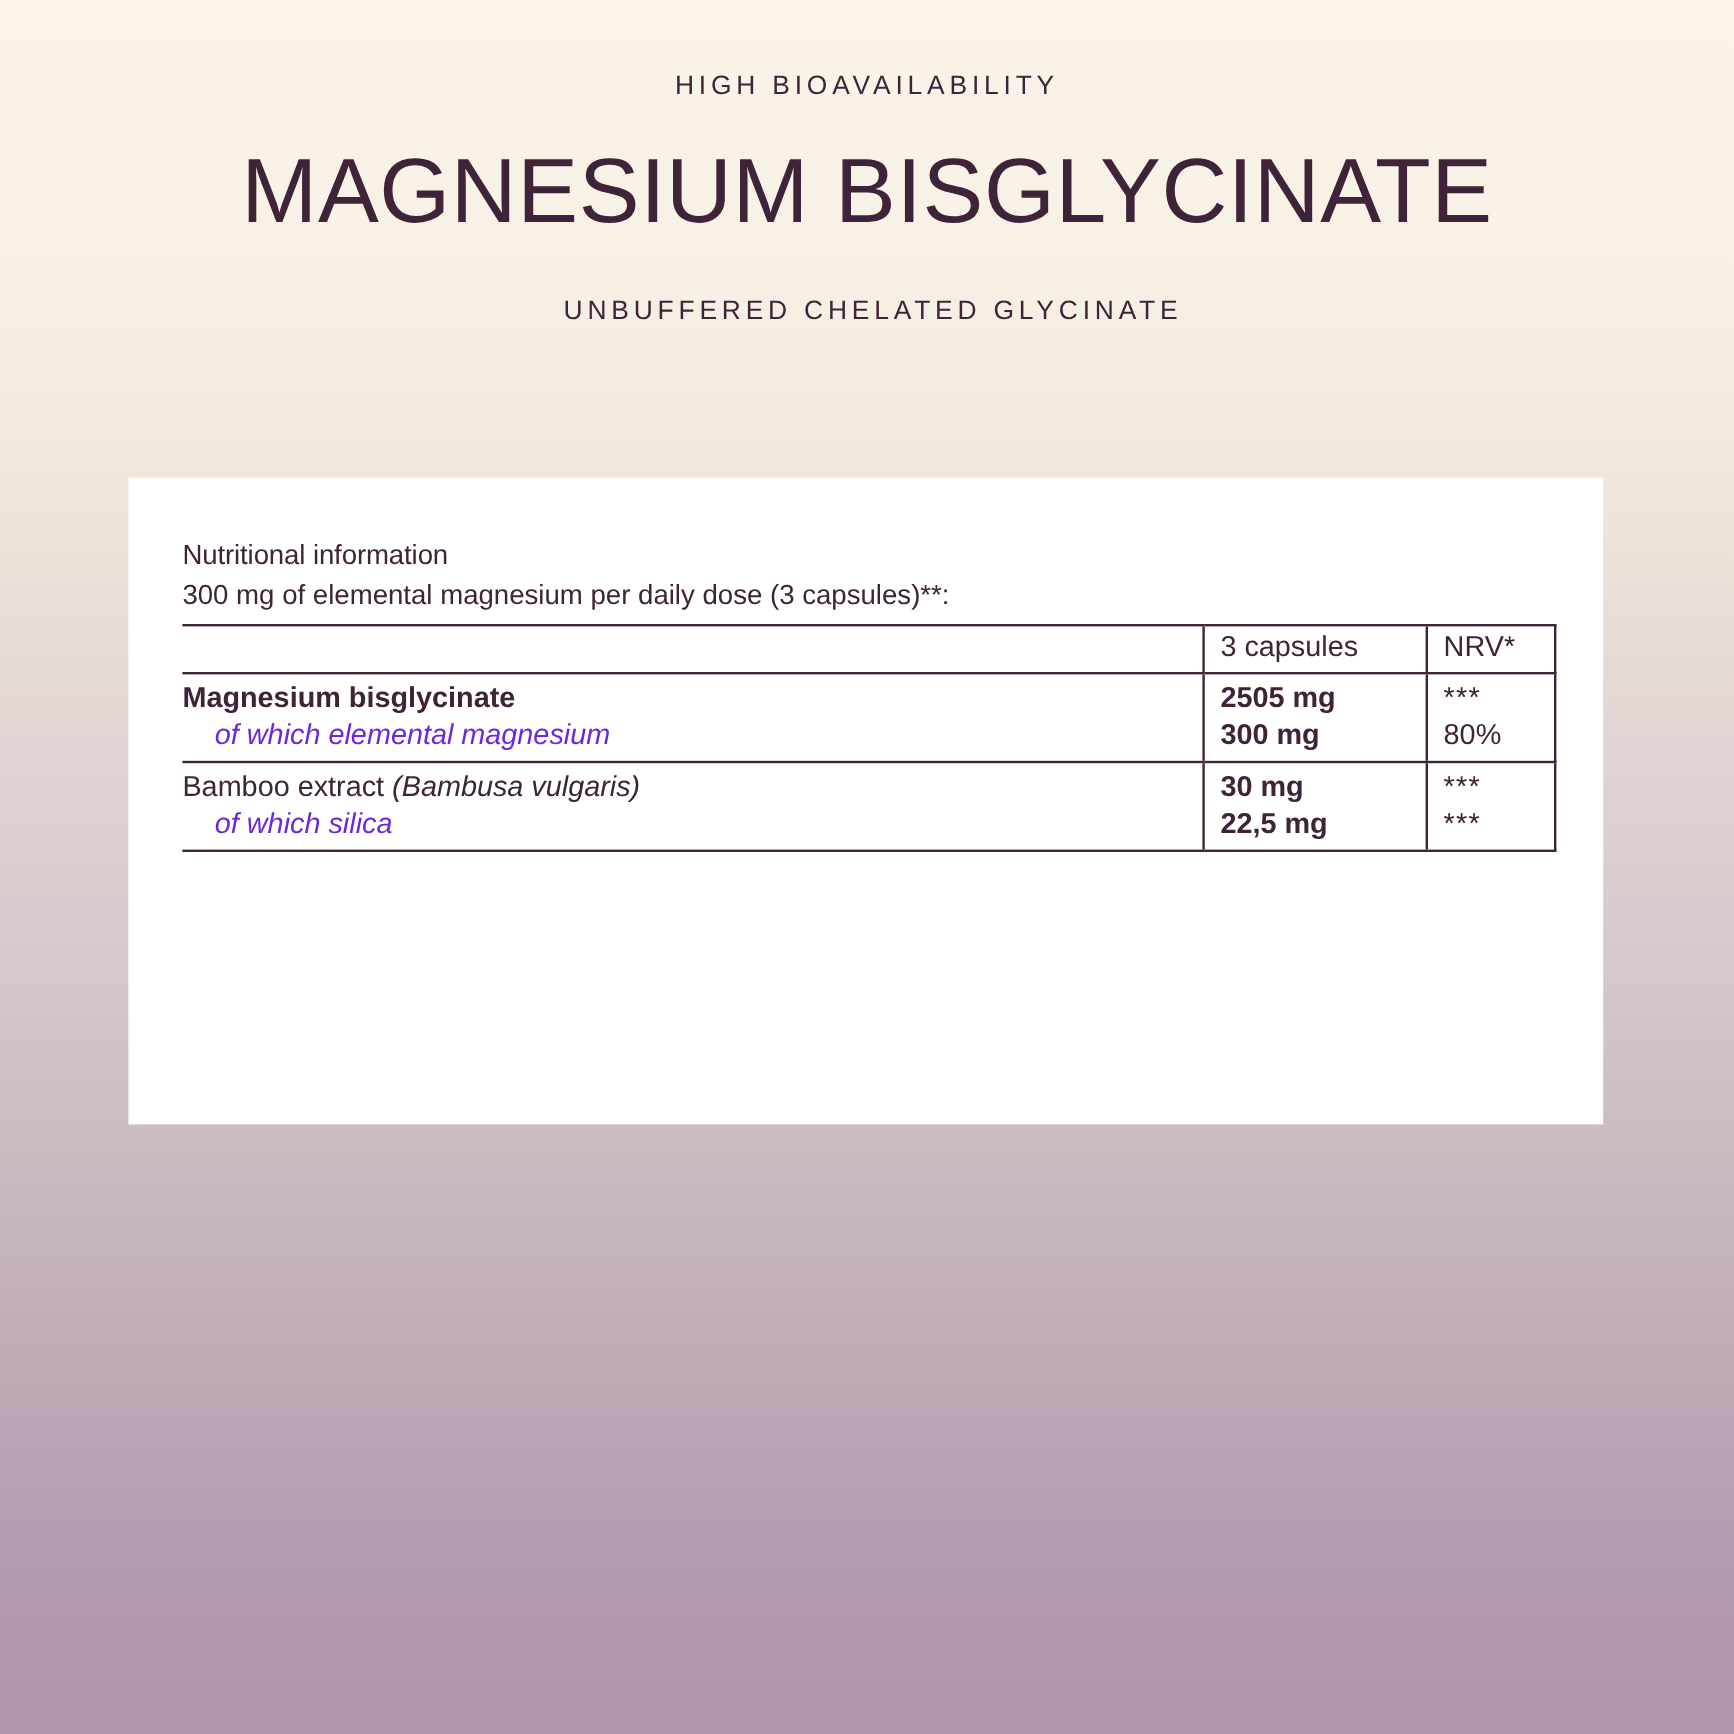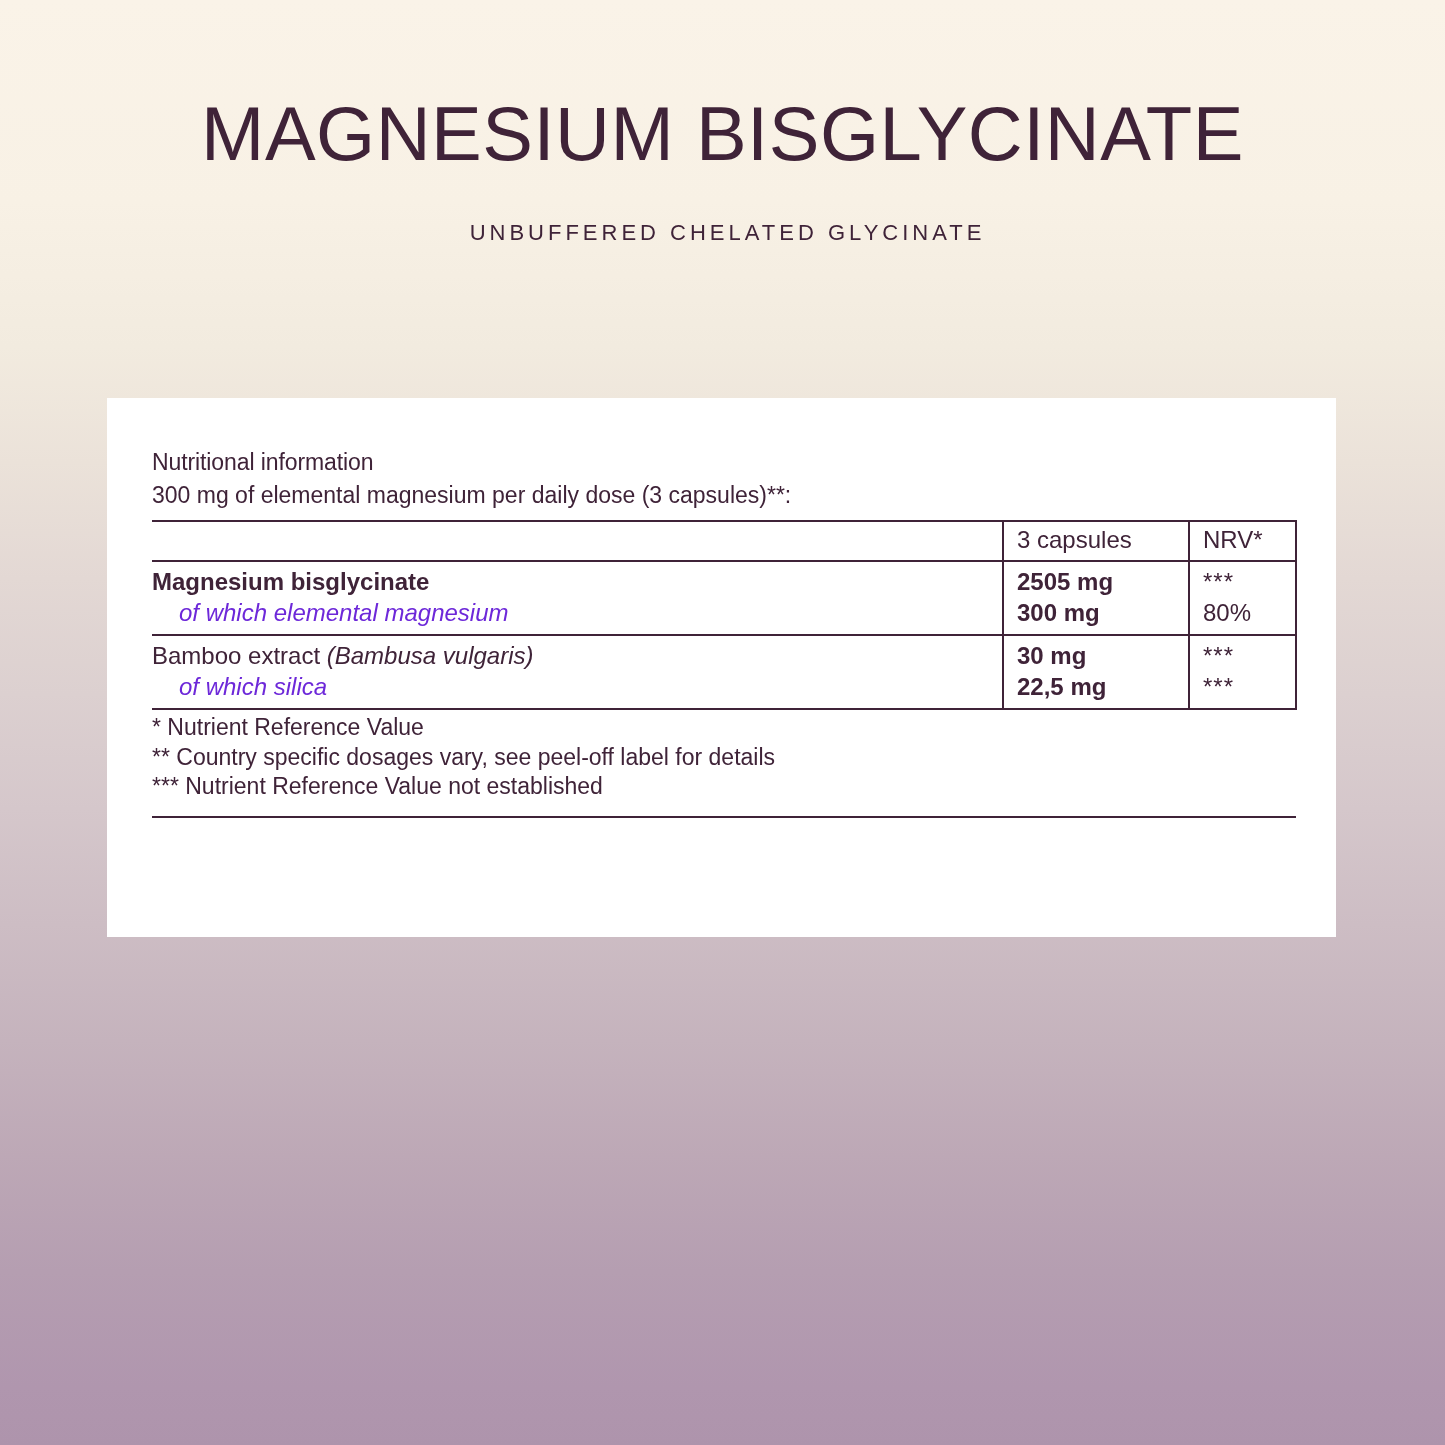--- a/index.html
+++ b/index.html
@@ -197,20 +197,21 @@
     margin-top: 36px;
     font-size: 23px;
     color: #3f2338;
     line-height: 1.33;
   }
 </style>
 </head>
 <body>
 
 <div class="header">
+  <div class="eyebrow">HIGH BIOAVAILABILITY</div>
   <h1 class="title">MAGNESIUM BISGLYCINATE</h1>
   <div class="subtitle">UNBUFFERED CHELATED GLYCINATE</div>
 </div>
 
 <div class="card">
   <div class="card-inner">
 
     <div class="nutri-heading">Nutritional information</div>
     <div class="nutri-sub">300 mg of elemental magnesium per daily dose (3 capsules)**:</div>
 
@@ -252,21 +253,16 @@
             <div class="amt-line">22,5 mg</div>
           </td>
           <td class="nrv">
             <div class="nrv-line stars">***</div>
             <div class="nrv-line stars">***</div>
           </td>
         </tr>
       </tbody>
     </table>
 
-    <div class="footnotes">
-      <div class="footnote">* Nutrient Reference Value</div>
-      <div class="footnote">** Country specific dosages vary, see peel-off label for details</div>
-      <div class="footnote">*** Nutrient Reference Value not established</div>
-    </div>
 
 
   </div>
 </div>
 
 </body></html>

